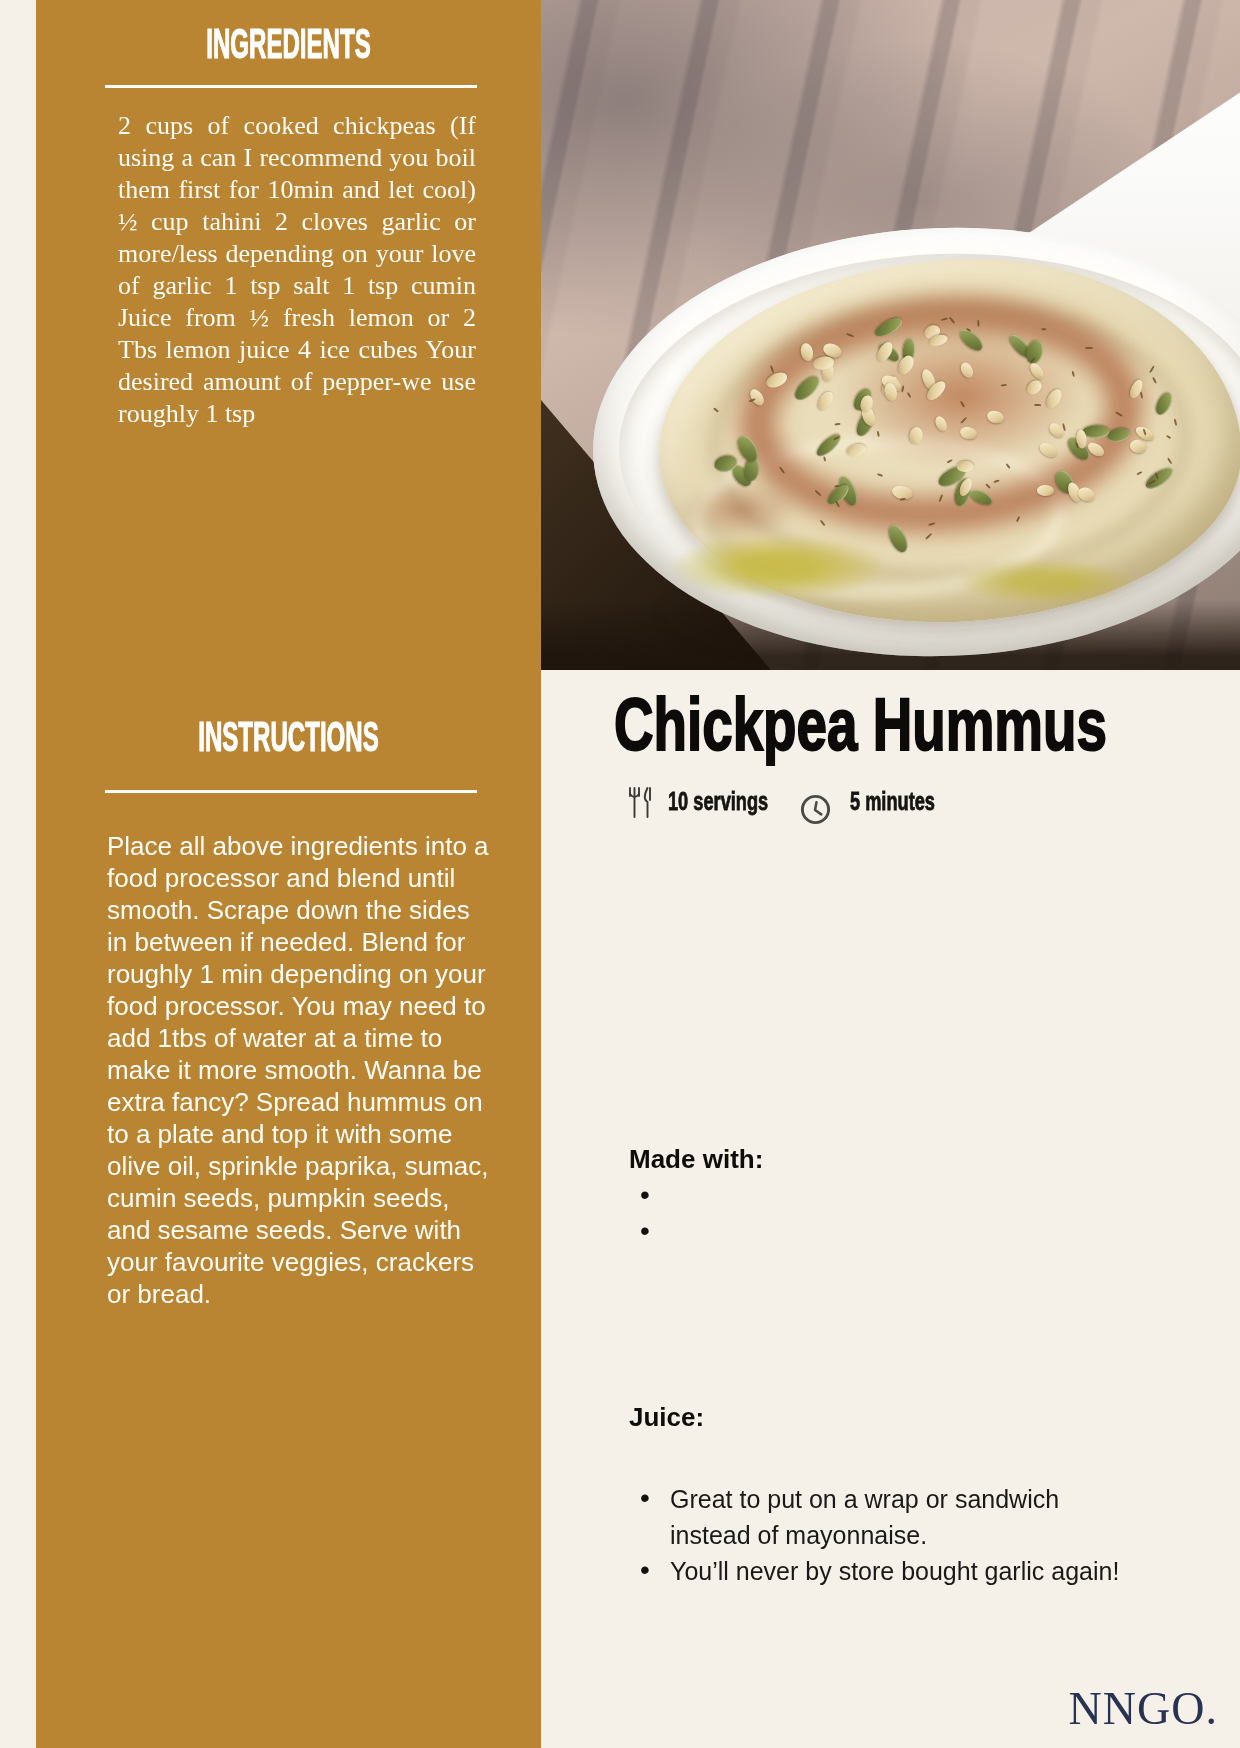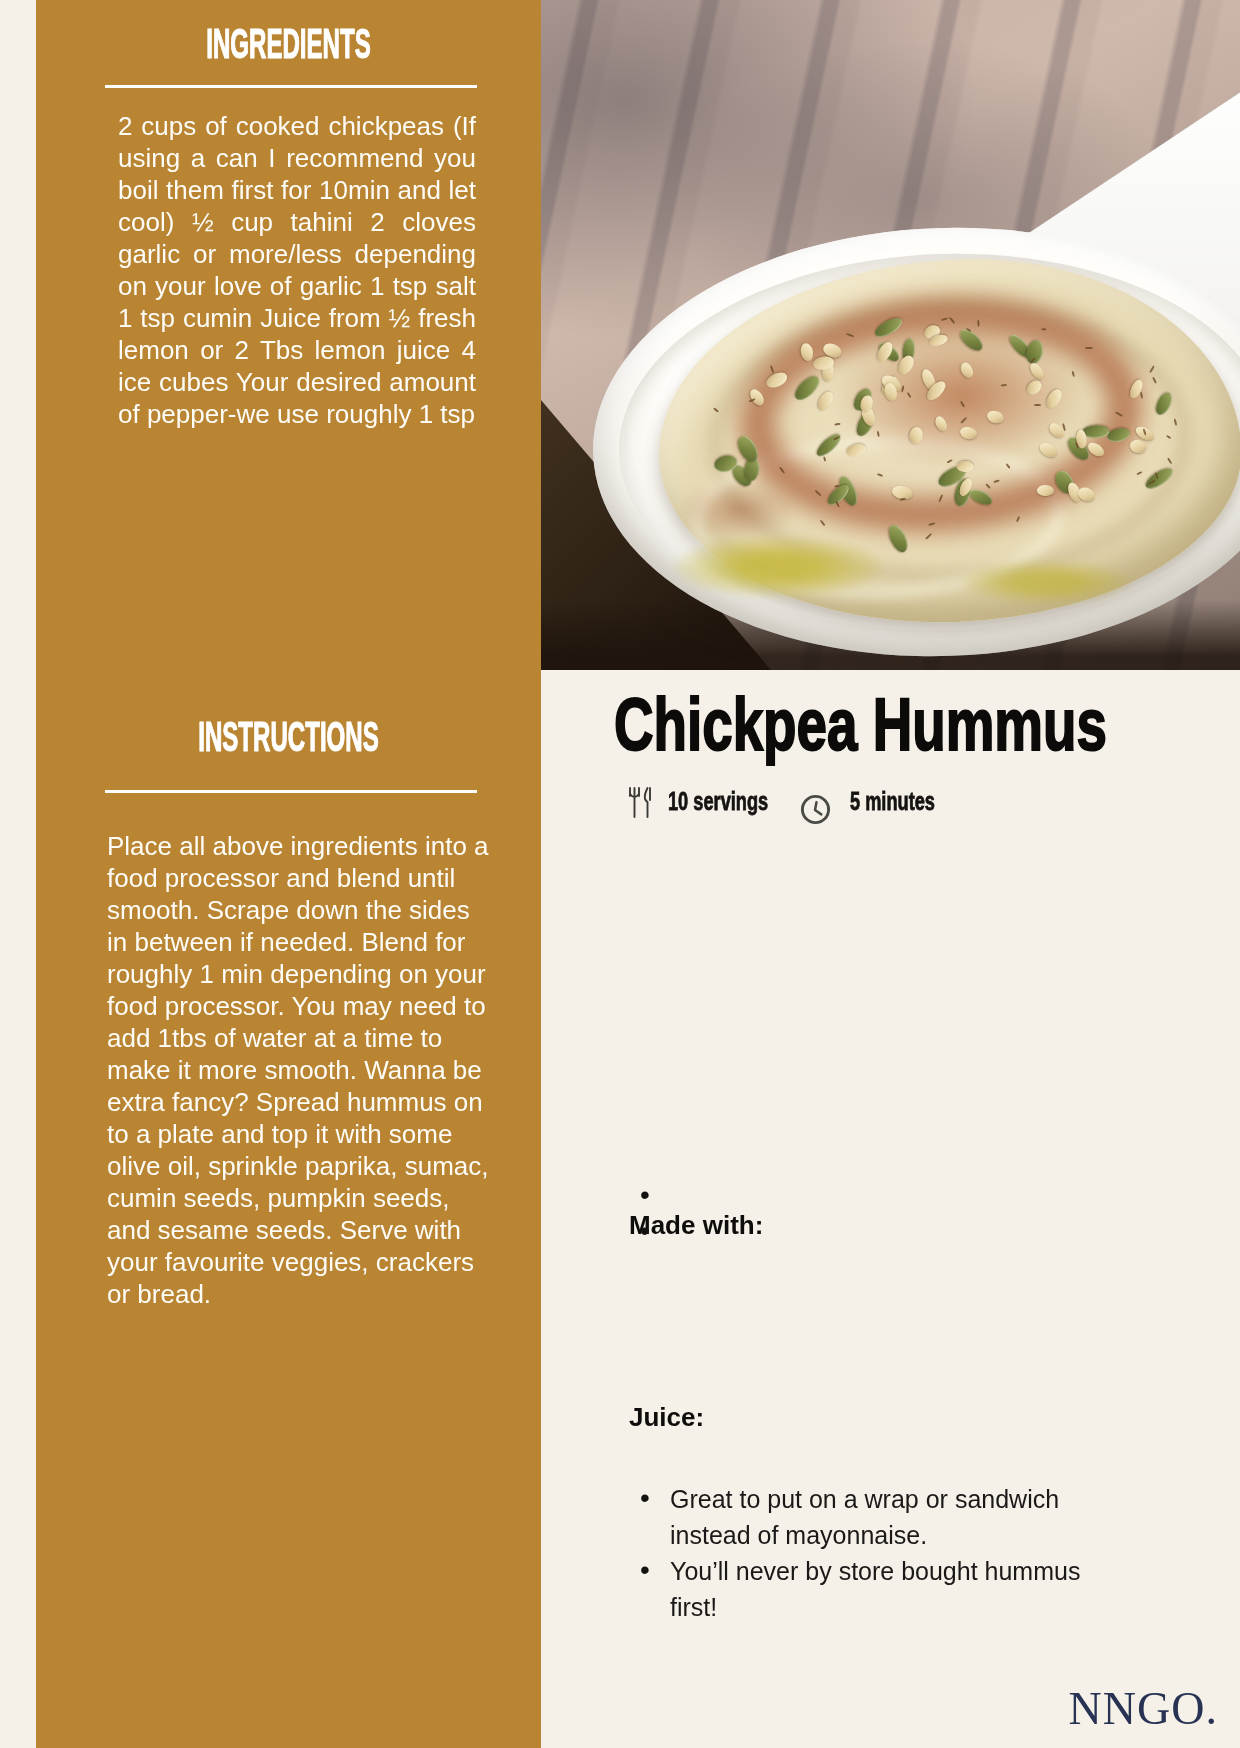--- a/index.html
+++ b/index.html
@@ -78,21 +78,21 @@
            color:#283253; letter-spacing:1px; }
 </style>
 </head>
 <body>
 
 <div class="canvas">
 
   <aside class="sidebar">
     <h2 class="side-title" style="top:22px;">INGREDIENTS</h2>
     <div class="rule" style="top:85px;"></div>
-    <p class="side-body justify" style="left:82px; top:110px; width:358px;">2 cups of cooked chickpeas (If using a can I recommend you boil them first for 10min and let cool) ½ cup tahini 2 cloves garlic or more/less depending on your love of garlic 1 tsp salt 1 tsp cumin Juice from ½ fresh lemon or 2 Tbs lemon juice 4 ice cubes Your desired amount of pepper-we use roughly 1 tsp</p>
+    <p class="side-body justify" style="left:82px; top:110px; width:358px;font-family:Liberation Serif, serif;">2 cups of cooked chickpeas (If using a can I recommend you boil them first for 10min and let cool) ½ cup tahini 2 cloves garlic or more/less depending on your love of garlic 1 tsp salt 1 tsp cumin Juice from ½ fresh lemon or 2 Tbs lemon juice 4 ice cubes Your desired amount of pepper-we use roughly 1 tsp</p>
 
     <h2 class="side-title" style="top:715px;">INSTRUCTIONS</h2>
     <div class="rule" style="top:790px;"></div>
     <p class="side-body" style="left:71px; top:830px; width:382px;">Place all above ingredients into a food processor and blend until smooth. Scrape down the sides in between if needed. Blend for roughly 1 min depending on your food processor. You may need to add 1tbs of water at a time to make it more smooth. Wanna be extra fancy? Spread hummus on to a plate and top it with some olive oil, sprinkle paprika, sumac, cumin seeds, pumpkin seeds, and sesame seeds. Serve with your favourite veggies, crackers or bread.</p>
   </aside>
 
   <div class="photo" role="img" aria-label="White plate of hummus topped with paprika, olive oil, pine nuts and pumpkin seeds on a marble counter">
     <div class="wedge"></div>
     <div class="table-corner"></div>
     <div class="bottom-dark"></div>
@@ -237,27 +237,27 @@
   </svg>
   <span class="meta-label" style="left:668px;">10 servings</span>
 
   <svg class="meta-icon" style="left:799px; top:793px;" width="33" height="33" viewBox="0 0 34 34" fill="none" stroke="#4a4a46">
     <circle cx="17" cy="17" r="13.5" stroke-width="3"></circle>
     <path d="M18 9.5 L16.5 17.5 L23 22" stroke-width="2.6" stroke-linecap="round" stroke-linejoin="round"></path>
   </svg>
   <span class="meta-label" style="left:850px;">5 minutes</span>
 
 
-  <h3 class="block-label" style="top:1207px;text-align:right;">Made with:</h3>
+  <h3 class="block-label" style="top:1141px;text-align:right;">Made with:</h3>
   <ul class="bullets wide-words" style="top:1178px;">
     <li></li>
     <li></li>
   </ul>
 
   <h3 class="block-label" style="top:1399px;">Juice:</h3>
   <ul class="bullets" style="top:1481px;">
     <li>Great to put on a wrap or sandwich instead of mayonnaise.</li>
-    <li>You’ll never by store bought hummus first!</li>
+    <li>You’ll never by store bought garlic again!</li>
   </ul>
 
   <div class="brand">NNGO.</div>
 
 </div>
 
 </body></html>

